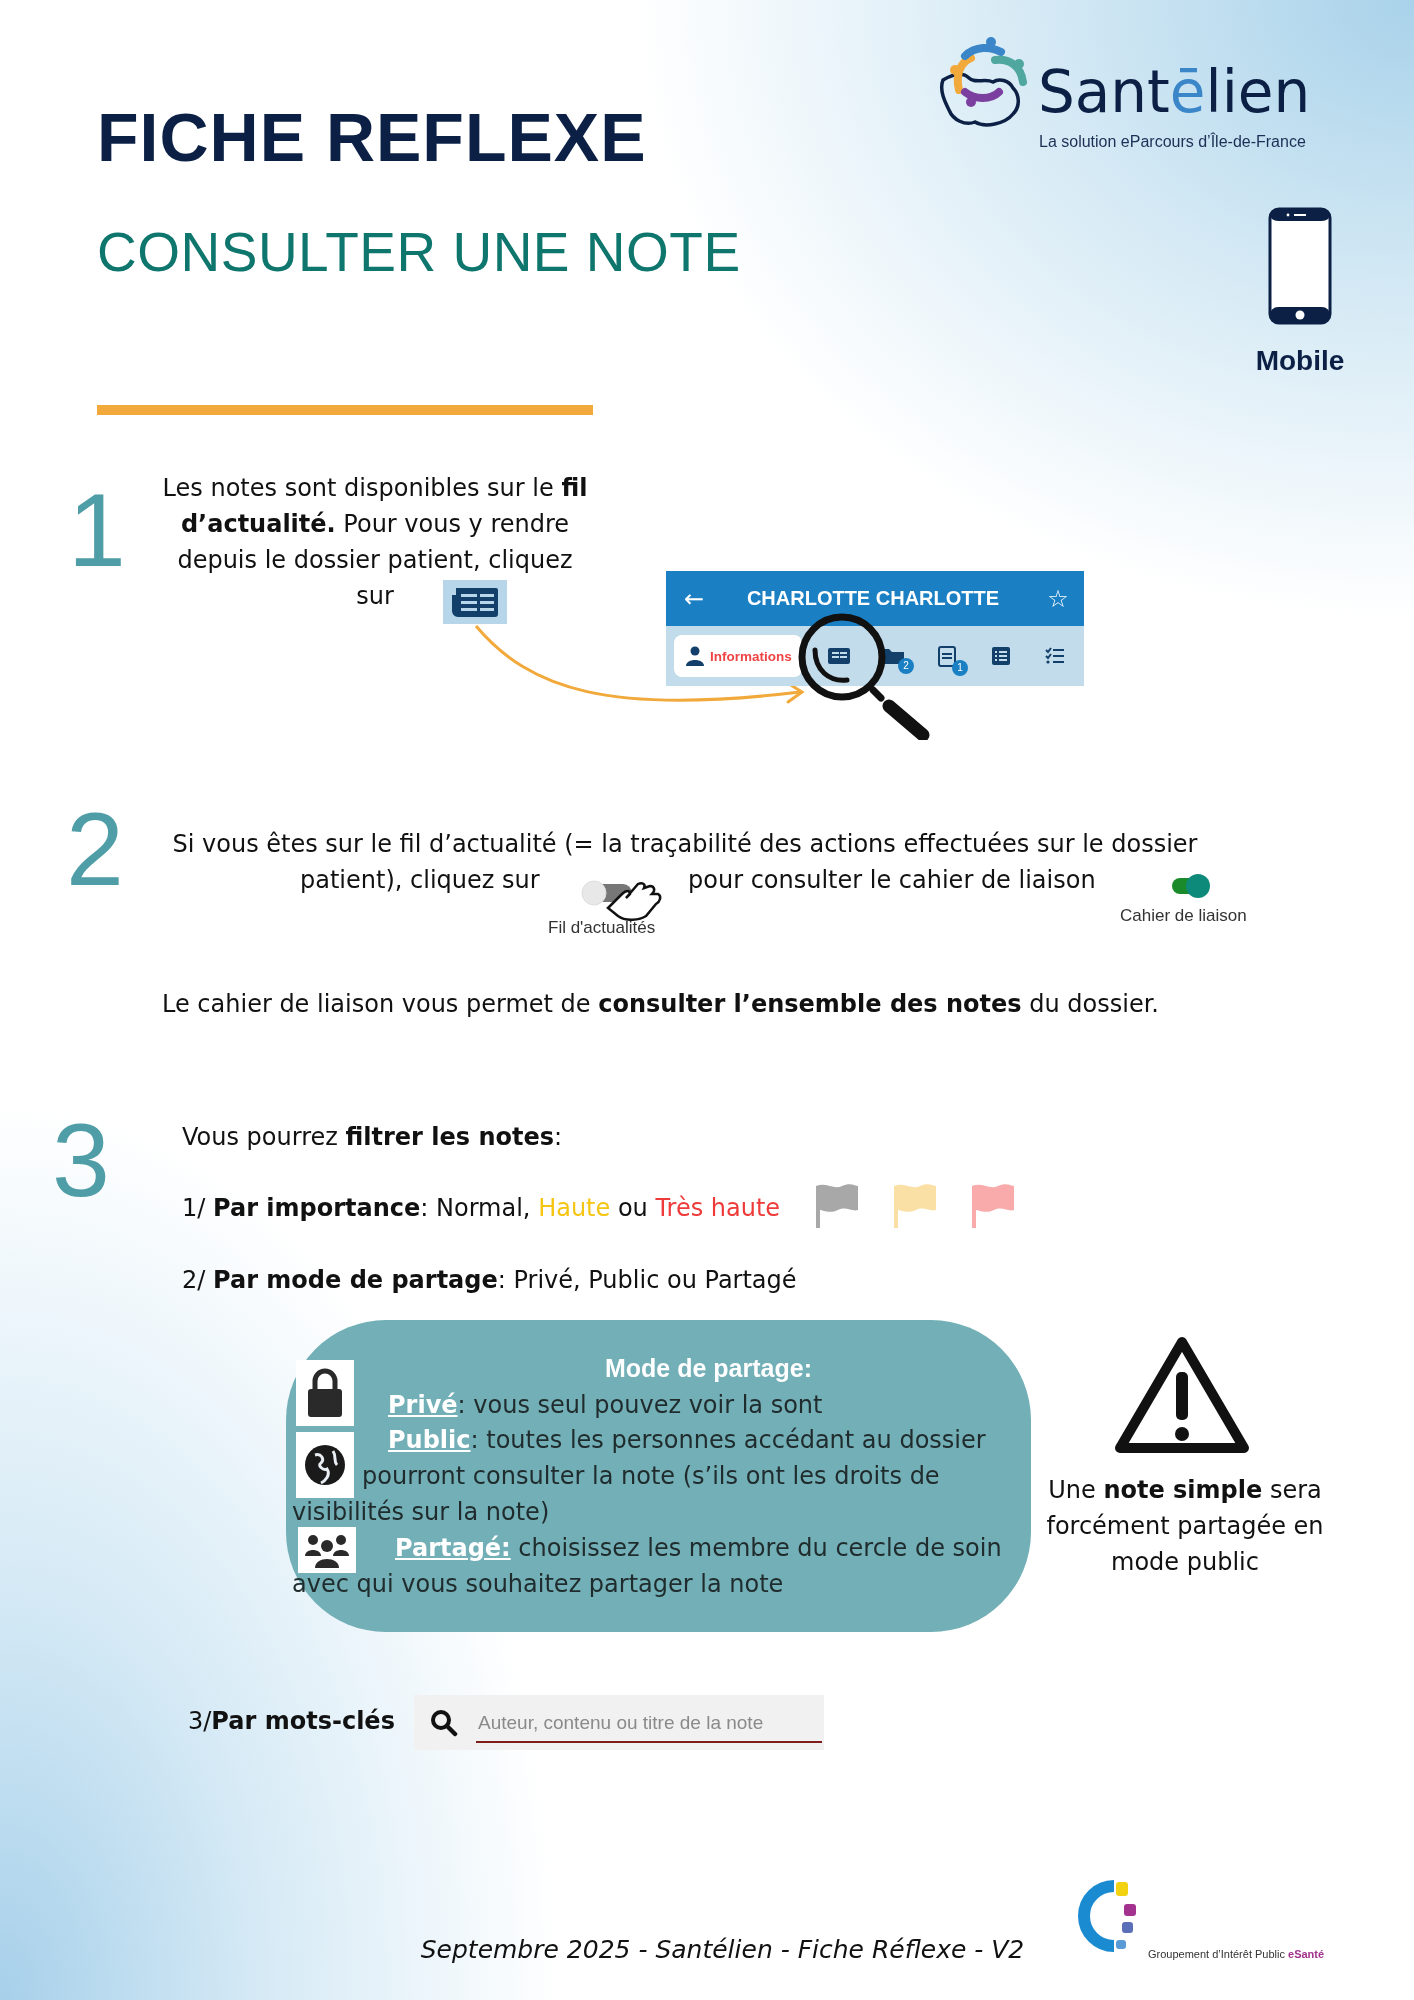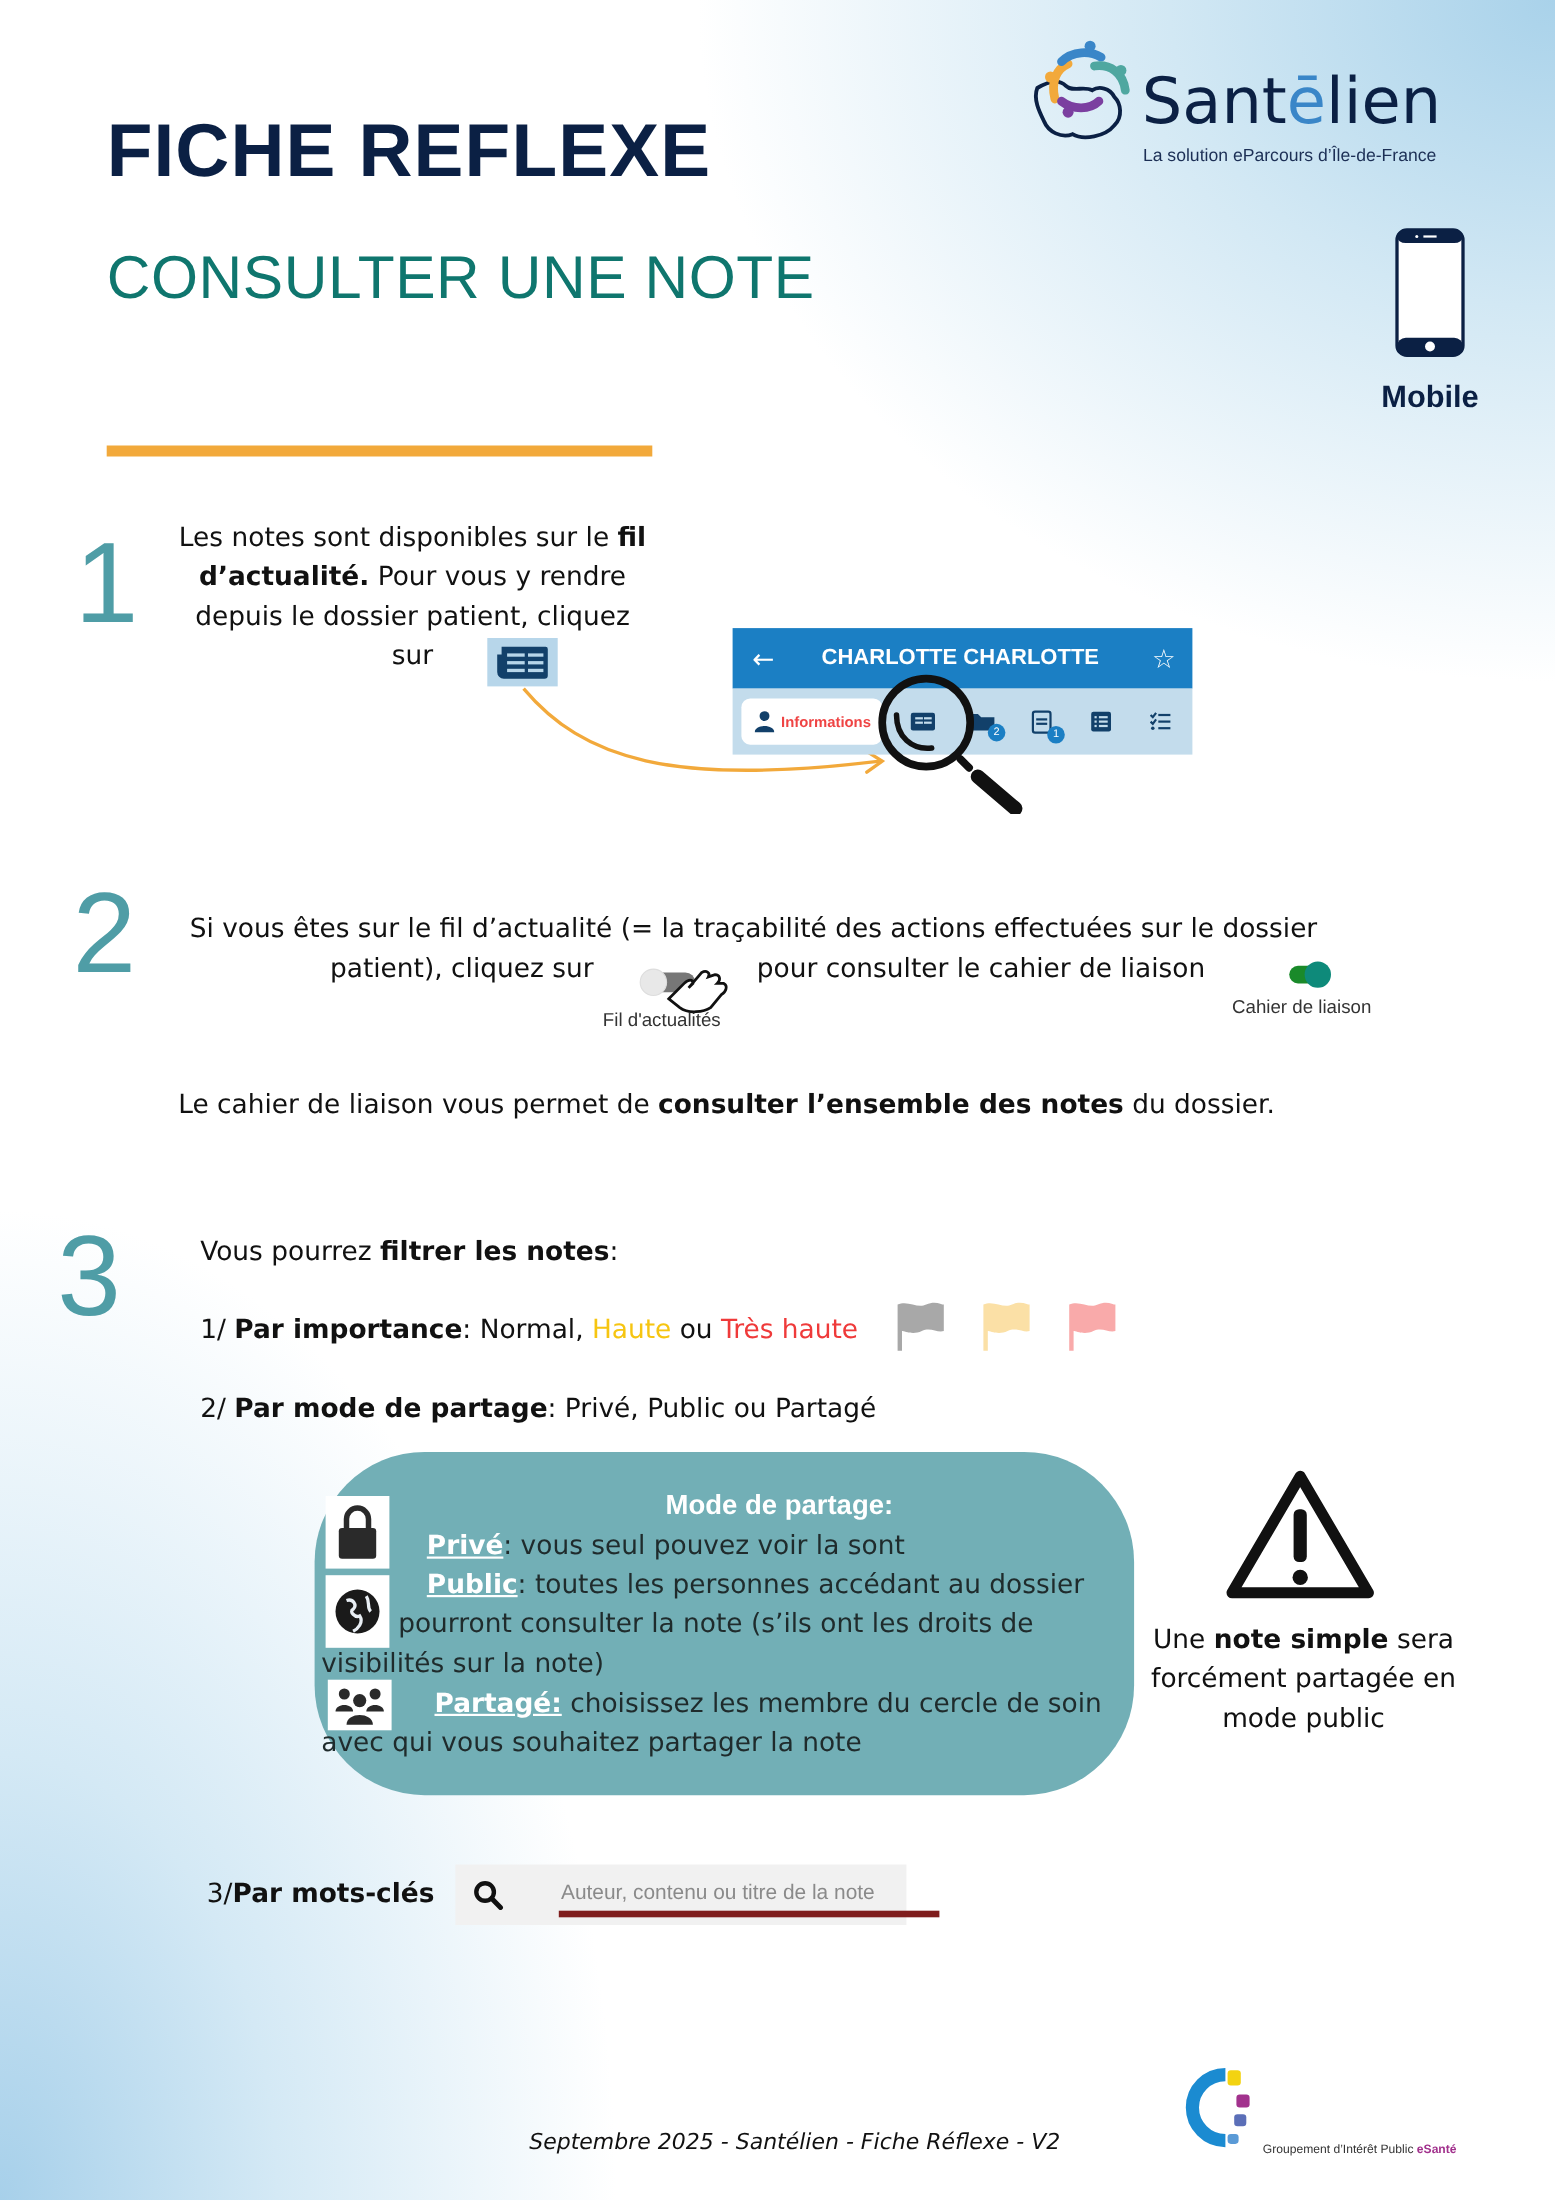--- a/index.html
+++ b/index.html
@@ -136,30 +136,30 @@
       left: 1030px; top: 1472px; width: 310px; text-align: center;
       font-size: 24px; line-height: 36px; color: #111;
     }
 
     .keyword-label { left: 188px; top: 1707px; font-size: 24px; color: #111; }
     .search-box {
       left: 414px; top: 1695px; width: 410px; height: 55px; background: #f1f1f1;
     }
     .search-input {
       position: absolute; left: 62px; top: 10px; width: 346px; height: 38px;
-      border: none; border-bottom: 6px solid #7f1d1d; background: transparent;
+      border: none; border-bottom: 2px solid #7f1d1d; background: transparent;
       font-family: "Liberation Sans", sans-serif; font-size: 19px; color: #888;
-      padding-left: 2px; outline: none; margin-left: 32px;
+      padding-left: 2px; outline: none;
     }
     .search-input::placeholder { color: #8a8a8a; }
     .search-icon { position: absolute; left: 16px; top: 14px; }
 
     .footer {
       left: 0; top: 1935px; width: 1414px; text-align: center;
-      font-style: italic; font-size: 20px; color: #111;
+      font-style: italic; font-size: 25px; color: #111;
       font-family: "DejaVu Sans", sans-serif;
       padding-left: 31px;
     }
     .sesan { left: 1070px; top: 1876px; width: 270px; height: 90px; }
     .sesan-word {
       position: absolute; left: 80px; top: -8px; font-family: "DejaVu Sans", sans-serif;
       font-size: 66px; color: #1b8bd1; letter-spacing: -2px;
     }
     .sesan-tag {
       position: absolute; left: 78px; top: 72px; font-size: 11px; color: #333;

